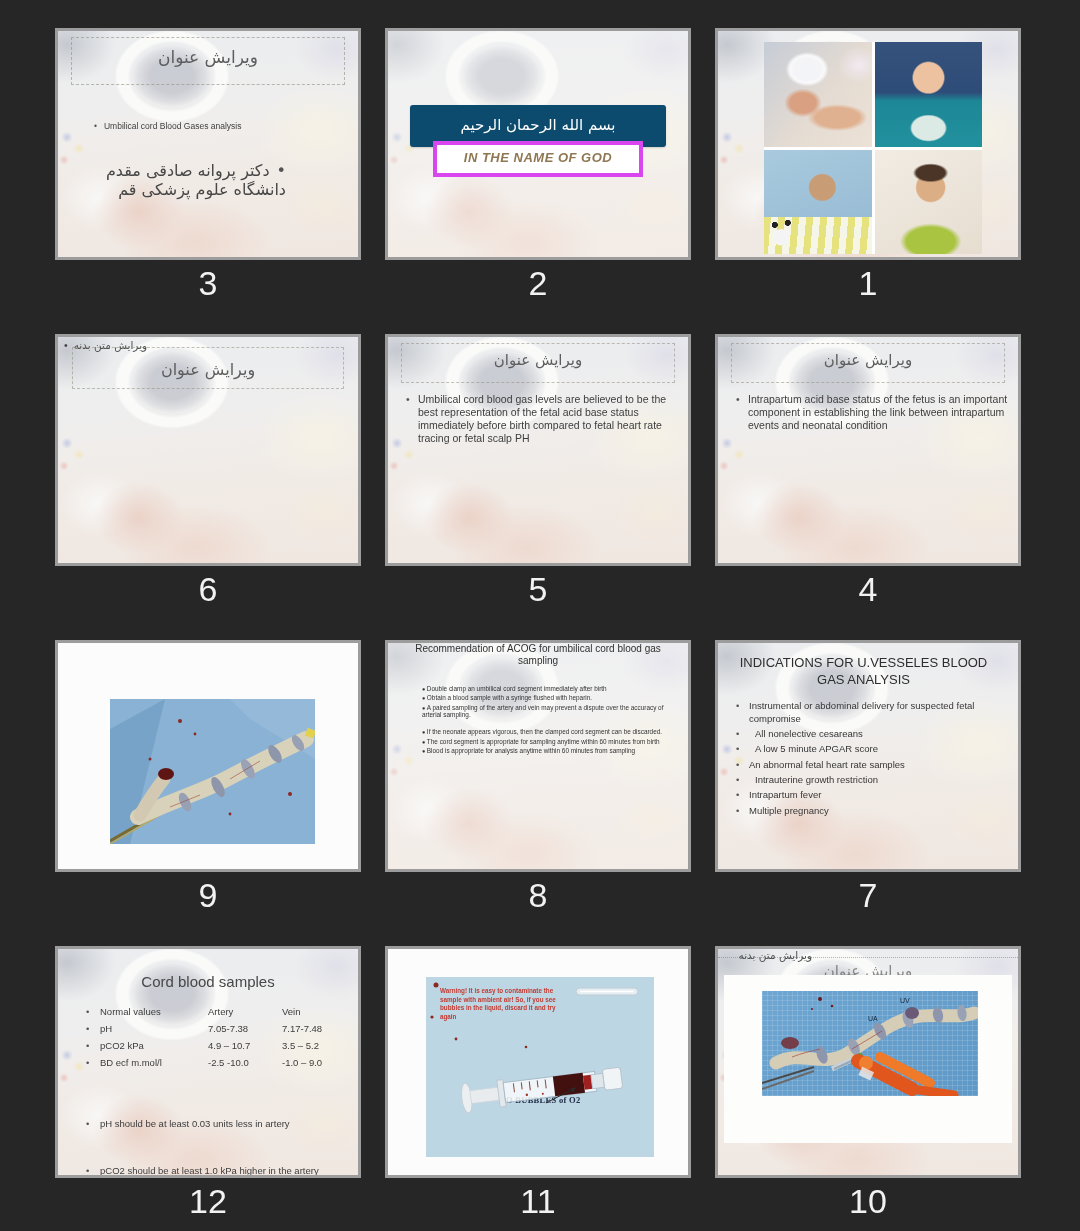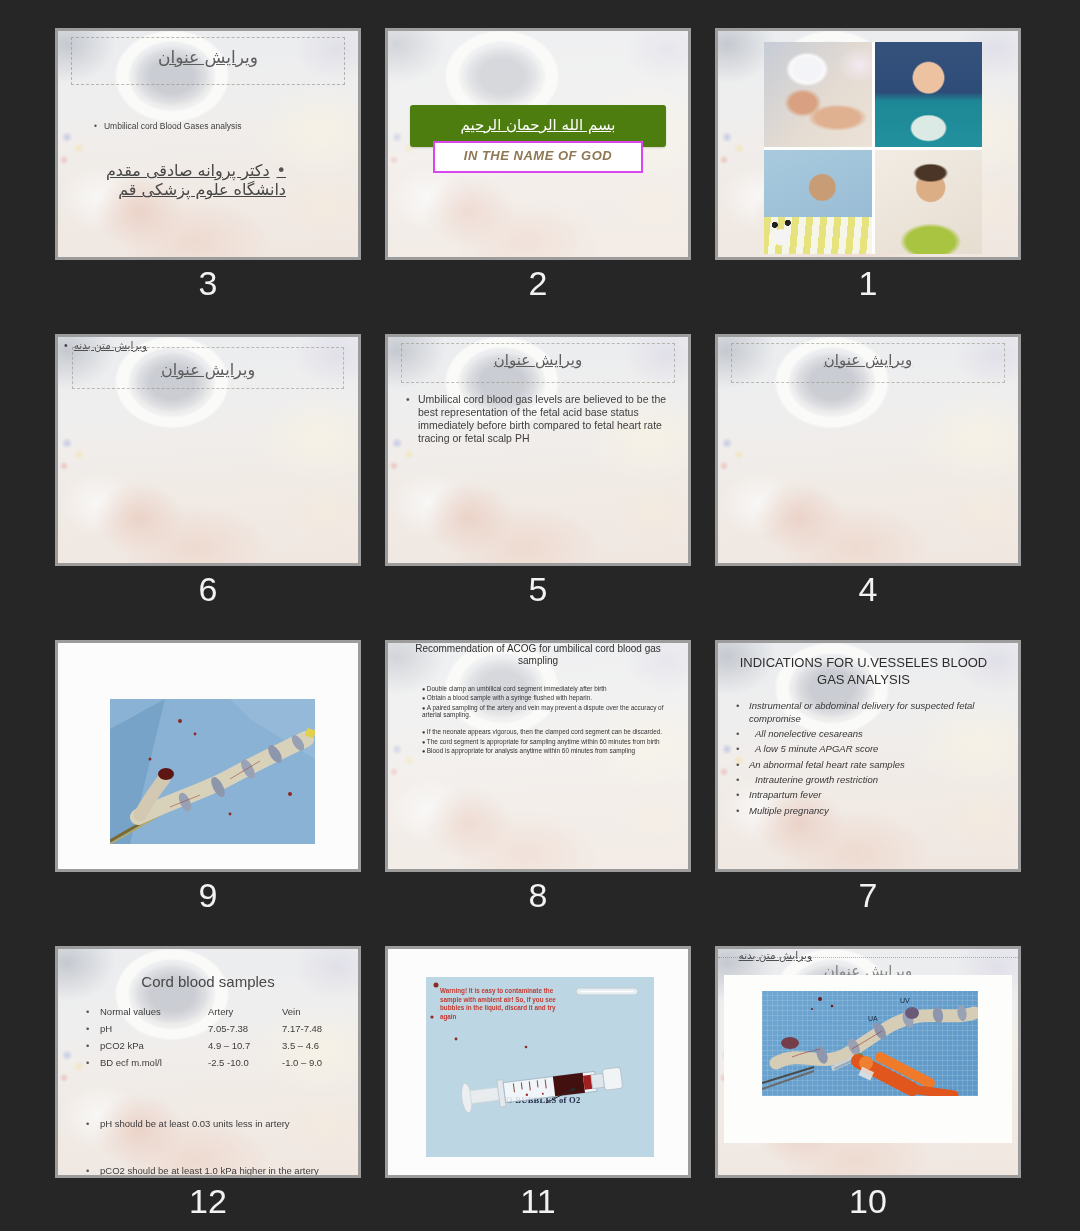--- a/index.html
+++ b/index.html
@@ -5,21 +5,21 @@
   html,body{margin:0;padding:0;background:#262626;}
   .page{position:relative;width:1080px;height:1231px;background:#262626;overflow:hidden;
         font-family:"Liberation Sans",sans-serif;}
   .grid{position:absolute;left:55px;top:28px;width:967px;display:grid;
         grid-template-columns:306px 306px 306px;column-gap:24px;row-gap:0;}
   .cell{margin-bottom:28px;}
   .slide{position:relative;width:306px;height:232px;box-sizing:border-box;
          border:3px solid #9c9c9c;background:#fbfaf8;overflow:hidden;}
   .num{height:46px;line-height:46px;text-align:center;font-size:34px;color:#f2f2f2;
        font-weight:400;}
-  .fa{font-family:"DejaVu Sans",sans-serif;text-decoration:underline;}
+  .fa{font-family:"DejaVu Sans",sans-serif;}
 
   
   .incu::before{content:"";position:absolute;inset:0;background:
     radial-gradient(ellipse 62px 50px at 38% 20%, rgba(255,255,255,0) 0 66%, rgba(255,255,255,.92) 72% 88%, rgba(255,255,255,0) 93%),
     radial-gradient(ellipse 54px 42px at 38% 20%, rgba(100,108,132,.55) 0 40%, rgba(100,108,132,.25) 62%, rgba(100,108,132,0) 74%),
     radial-gradient(ellipse 70px 55px at 3% 6%, rgba(72,82,104,.5), rgba(72,82,104,0) 70%),
     radial-gradient(ellipse 60px 45px at 93% 8%, rgba(182,178,212,.55), rgba(182,178,212,0) 72%),
     radial-gradient(ellipse 85px 60px at 87% 45%, rgba(246,238,212,.85), rgba(246,238,212,0) 76%),
     radial-gradient(ellipse 55px 40px at 89% 78%, rgba(240,224,198,.8), rgba(240,224,198,0) 76%),
     radial-gradient(ellipse 60px 48px at 27% 80%, rgba(221,168,148,.9), rgba(221,168,148,0) 76%),
@@ -42,25 +42,25 @@
   .ptitle-sm{text-align:center;font-size:15px;color:#5d5d5d;padding-top:7px;}
 
   
   .b-en{position:absolute;top:90px;left:36px;font-size:8.5px;color:#3e3e3e;}
   .b-en::before{content:"•";margin-right:7px;color:#555;}
   .b-fa{position:absolute;top:130px;left:6px;right:72px;font-size:16px;color:#474747;
         direction:rtl;text-align:right;}
   .b-fa::before{content:"•";margin-left:7px;color:#555;}
 
   
-  .banner{position:absolute;left:22px;right:22px;top:74px;height:42px;background:#4d7c0f;
+  .banner{position:absolute;left:22px;right:22px;top:74px;height:42px;background:#0c4a6e;
           border-radius:3px;color:#ffffff;font-size:15px;text-align:center;line-height:40px;
           box-shadow:0 1px 2px rgba(0,0,0,.15);}
   .godbox{position:absolute;left:45px;right:45px;top:110px;height:28px;background:#ffffff;
-          border:2px solid #d946ef;color:#8e7752;font-weight:bold;font-style:italic;
+          border:4px solid #d946ef;color:#8e7752;font-weight:bold;font-style:italic;
           font-size:13px;text-align:center;line-height:26px;letter-spacing:.5px;}
 
   
   .p1grid{position:absolute;left:46px;top:11px;width:218px;height:212px;display:grid;
           grid-template-columns:1fr 1fr;grid-template-rows:1fr 1fr;gap:3px;background:#fff;}
   .ph{width:100%;height:100%;}
   .phA{background:
     radial-gradient(ellipse 30px 24px at 40% 26%, rgba(250,250,252,.95) 58%, rgba(250,250,252,0) 72%),
     radial-gradient(ellipse 24px 19px at 40% 26%, #7e88a0 0 55%, rgba(126,136,160,0) 70%),
     radial-gradient(ellipse 26px 20px at 36% 58%, #d9a181 0 50%, rgba(217,161,129,0) 72%),
@@ -104,21 +104,21 @@
   .t8{position:absolute;top:0;left:20px;right:20px;text-align:center;font-size:10px;
       line-height:1.15;color:#2f2f2f;}
   .list8{position:absolute;top:42px;left:34px;right:10px;}
   .b8{font-size:6.4px;line-height:1.22;color:#333;margin-bottom:1.5px;}
   .b8::before{content:"● ";font-size:5.5px;}
   .gapTop{margin-top:9px;}
 
   
   .t7{position:absolute;top:12px;left:9px;right:18px;text-align:center;font-size:13px;
       line-height:1.3;color:#2e2e2e;font-weight:500;}
-  .list7{position:absolute;top:57px;left:14px;right:4px;font-style:italic;}
+  .list7{position:absolute;top:57px;left:14px;right:4px;}
   .b7{position:relative;font-size:9.5px;line-height:1.35;color:#373737;margin-bottom:2.5px;
       padding-left:17px;}
   .b7::before{content:"•";position:absolute;left:4px;color:#555;}
   .b7.ind{padding-left:23px;}
 
   
   .t12{position:absolute;top:24px;left:0;right:0;text-align:center;font-size:15px;color:#474747;}
   .tab12{position:absolute;top:57px;left:28px;right:6px;}
   .row12{position:relative;display:flex;font-size:9.5px;color:#3c3c3c;height:17px;padding-left:14px;}
   .row12::before{content:"•";position:absolute;left:0;color:#555;}
@@ -206,20 +206,21 @@
       <div class="para">Umbilical cord blood gas levels are believed to be the best representation of the fetal acid base status immediately before birth compared to fetal heart rate tracing or fetal scalp PH</div>
     </div>
     <div class="num">5</div>
   </div>
 
   <div class="cell">
     <div class="slide incu">
       <div class="tbox-sm">
         <div class="ptitle-sm fa">ویرایش عنوان</div>
       </div>
+      <div class="para">Intrapartum acid base status of the fetus is an important component in establishing the link between intrapartum events and neonatal condition</div>
     </div>
     <div class="num">4</div>
   </div>
 
   <div class="cell">
     <div class="slide white-slide">
       <div class="photo9">
         <svg viewBox="0 0 205 145" width="205" height="145">
           <rect width="205" height="145" fill="#8ab2d4"></rect>
           <path d="M0,30 L55,0 L20,145 L0,145 Z" fill="#6e9cc2" opacity=".7"></path>
@@ -289,21 +290,21 @@
           <span class="c-vein">Vein</span>
         </div>
         <div class="row12">
           <span class="c-label">pH</span>
           <span class="c-art">7.05-7.38</span>
           <span class="c-vein">7.17-7.48</span>
         </div>
         <div class="row12">
           <span class="c-label">pCO2  kPa</span>
           <span class="c-art">4.9 – 10.7</span>
-          <span class="c-vein">3.5 – 4.6</span>
+          <span class="c-vein">3.5 – 5.2</span>
         </div>
         <div class="row12">
           <span class="c-label">BD ecf m.mol/l</span>
           <span class="c-art">-2.5 -10.0</span>
           <span class="c-vein">-1.0 – 9.0</span>
         </div>
       </div>
       <div class="notes12">
         <div class="note">pH should be at least 0.03 units less in artery</div>
         <div class="note">pCO2 should be at least 1.0 kPa higher in the artery</div>

